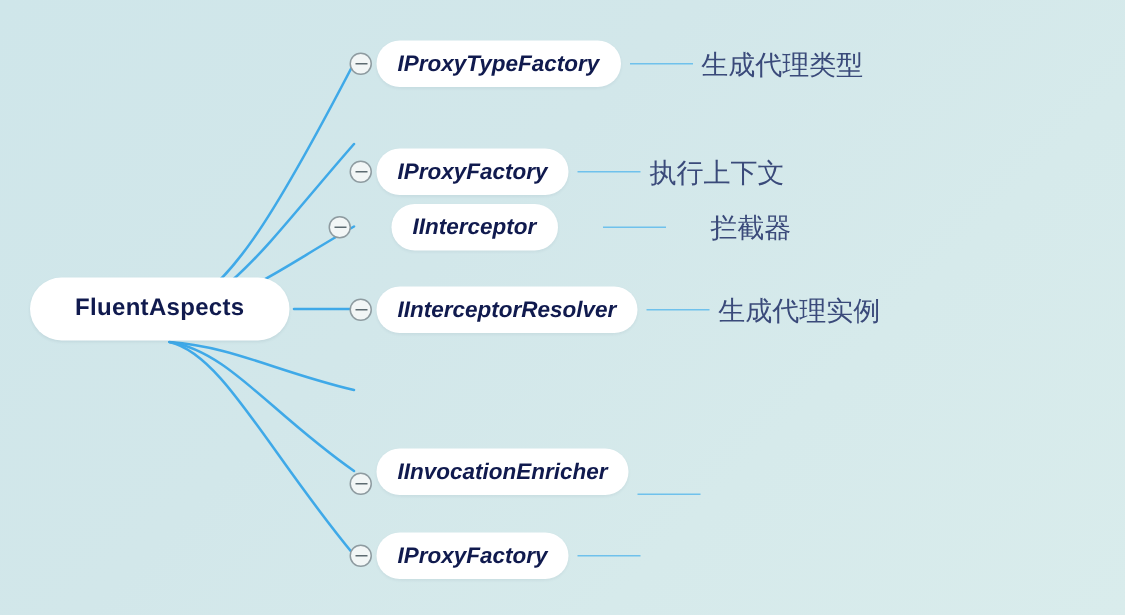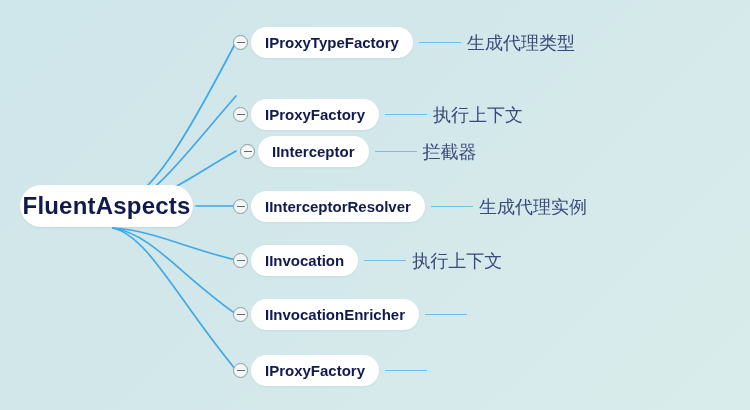--- a/index.html
+++ b/index.html
@@ -35,21 +35,21 @@
     height: 42px;
     background: #ffffff;
     border-radius: 21px;
     display: flex;
     align-items: center;
     justify-content: center;
     box-shadow: 0 1px 2px rgba(60,90,110,0.10);
     z-index: 4;
   }
   .root-label {
-    font-size: 24px;
+    font-size: 16px;
     font-weight: bold;
     color: #101a4e;
     letter-spacing: 0.2px;
     white-space: nowrap;
   }
   .branch-row {
     position: absolute;
     display: flex;
     align-items: center;
     z-index: 4;
@@ -84,20 +84,21 @@
     align-items: center;
     padding: 0 14px;
     box-shadow: 0 1px 2px rgba(60,90,110,0.08);
     flex: 0 0 auto;
   }
   .topic-label {
     font-size: 15px;
     font-weight: bold;
     color: #101a4e;
     white-space: nowrap;
+    font-style: italic;
   }
   .leaf-connector {
     width: 42px;
     height: 0;
     border-top: 1.6px solid #6fc1ec;
     flex: 0 0 auto;
     margin: 0 6px;
   }
   .desc-label {
     font-size: 18px;
@@ -138,48 +139,40 @@
 
   <div class="branch-row" style="left:233px; top:81px;margin-top:18px;">
     <span class="collapse-toggle"></span>
     <span class="topic-pill">
       <span class="topic-label">IProxyFactory</span>
     </span>
     <span class="leaf-connector"></span>
     <span class="desc-label">执行上下文</span>
   </div>
 
-  <div class="branch-row" style="left:240px; top:136px;">
+  <div class="branch-row" style="left:219px; top:136px;gap:24px;">
     <span class="collapse-toggle"></span>
     <span class="topic-pill">
       <span class="topic-label">IInterceptor</span>
     </span>
     <span class="leaf-connector"></span>
     <span class="desc-label">拦截器</span>
   </div>
 
   <div class="branch-row" style="left:233px; top:191px;text-align:right;">
     <span class="collapse-toggle"></span>
     <span class="topic-pill">
       <span class="topic-label">IInterceptorResolver</span>
     </span>
     <span class="leaf-connector"></span>
     <span class="desc-label">生成代理实例</span>
   </div>
 
-  <div class="branch-row" style="left:233px; top:245px;">
-    <span class="collapse-toggle"></span>
-    <span class="topic-pill">
-      <span class="topic-label">IInvocation</span>
-    </span>
-    <span class="leaf-connector"></span>
-    <span class="desc-label">执行上下文</span>
-  </div>
 
-  <div class="branch-row" style="left:233px; top:299px;">
+  <div class="branch-row" style="left:233px; top:299px;align-items:flex-end;">
     <span class="collapse-toggle"></span>
     <span class="topic-pill">
       <span class="topic-label">IInvocationEnricher</span>
     </span>
     <span class="leaf-connector"></span>
   </div>
 
   <div class="branch-row" style="left:233px; top:355px;">
     <span class="collapse-toggle"></span>
     <span class="topic-pill">

